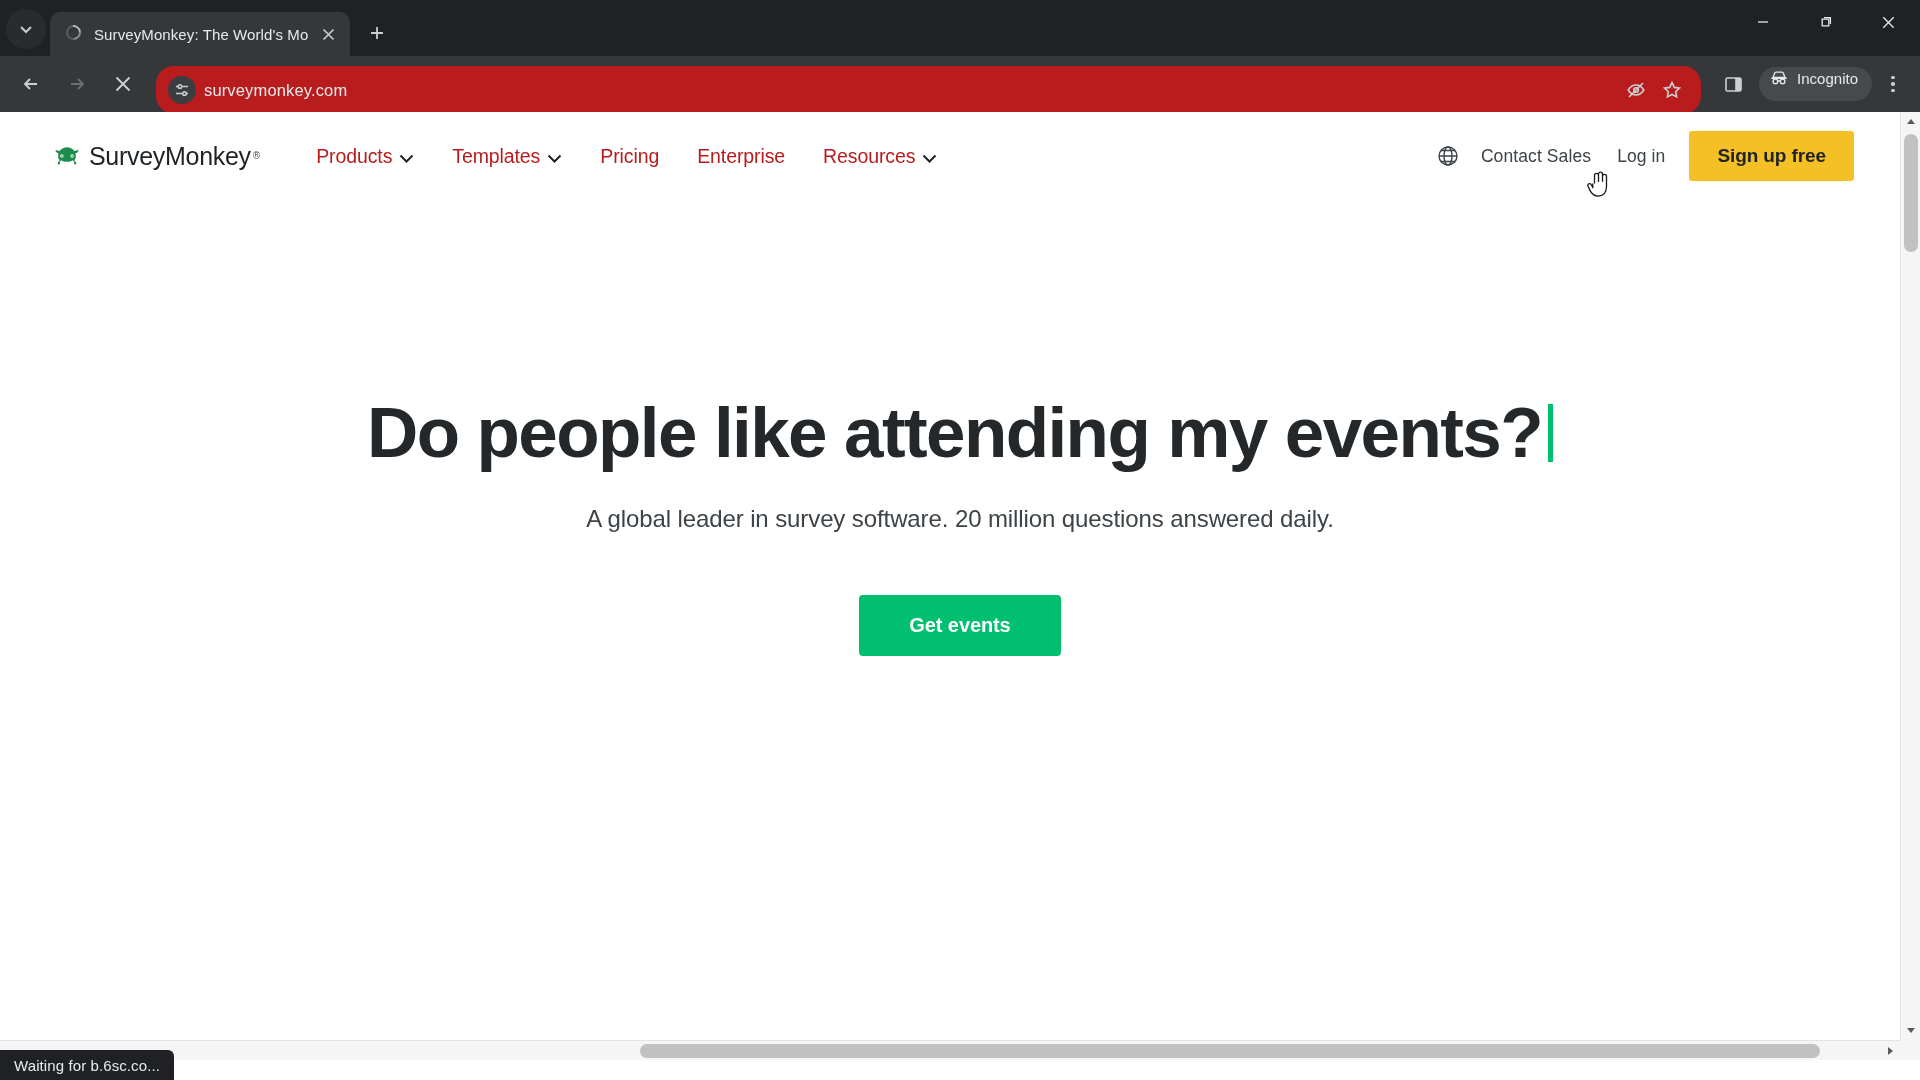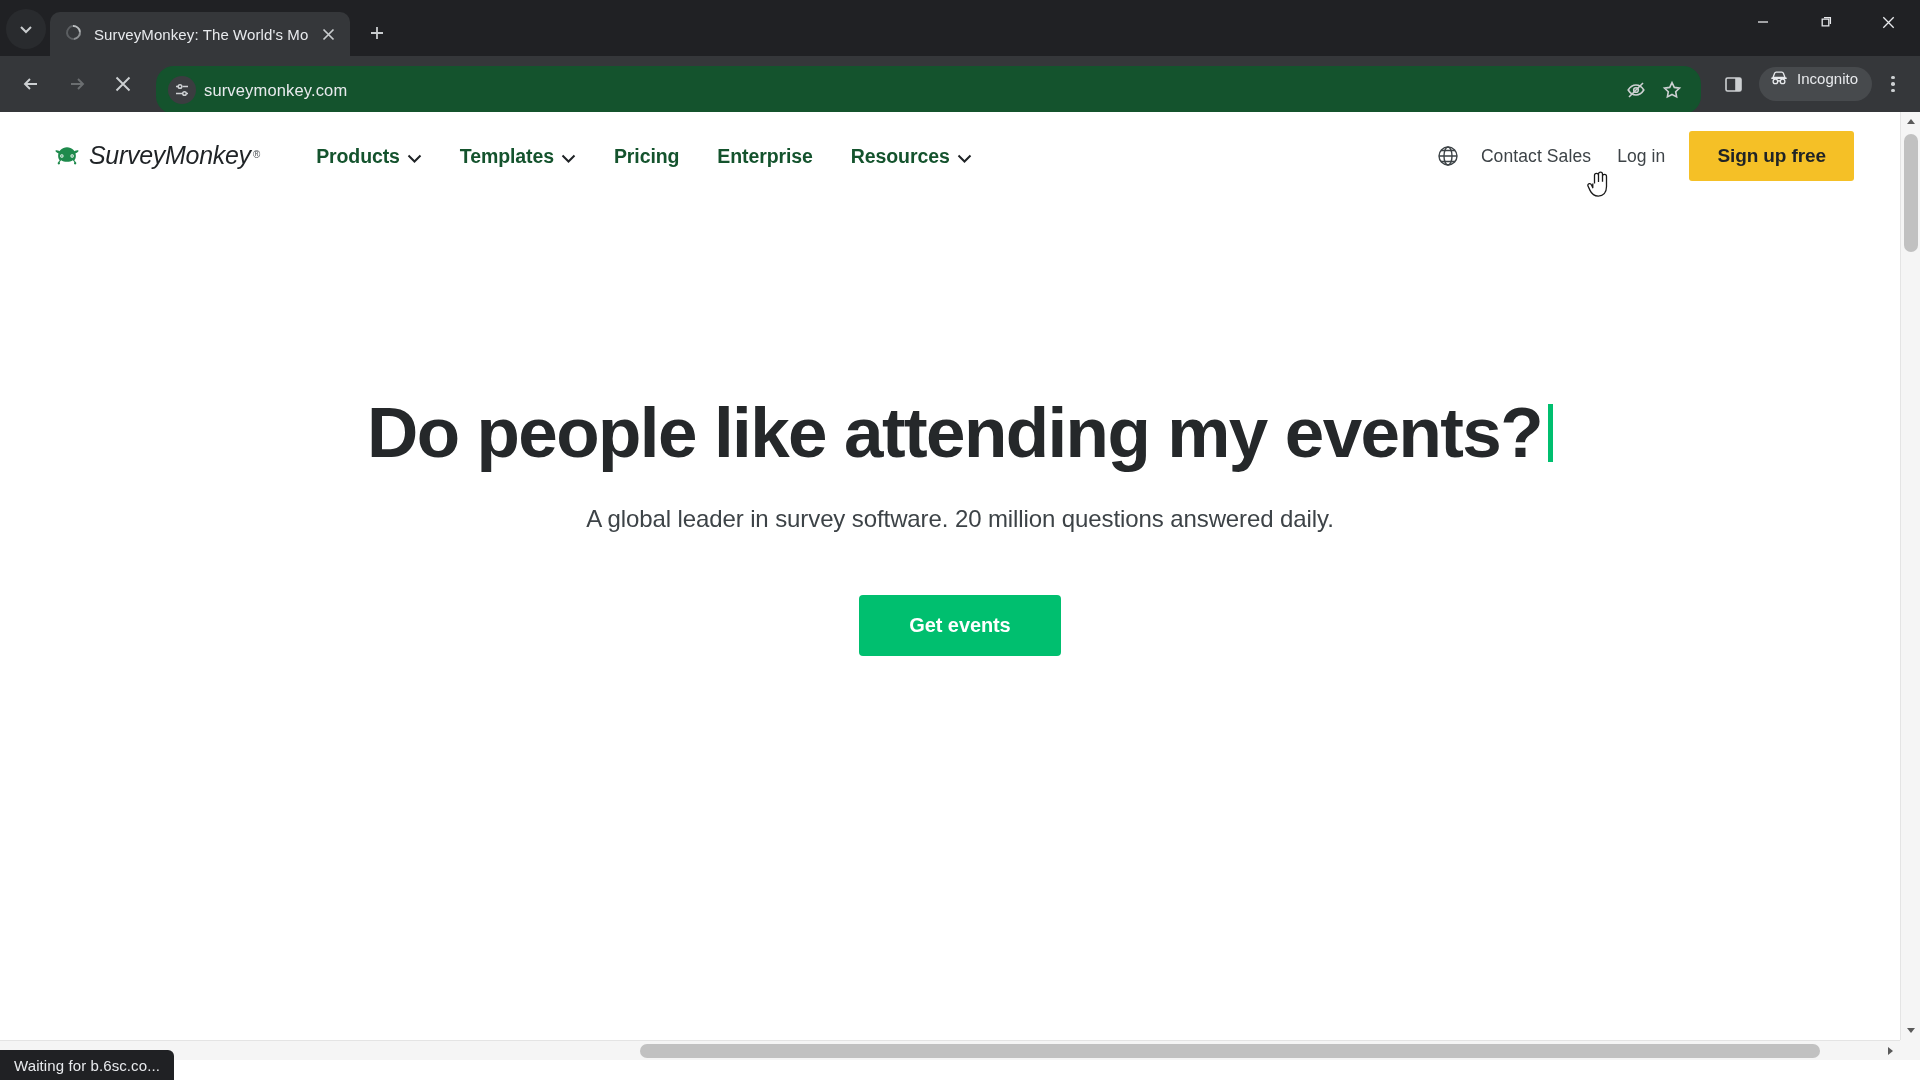--- a/index.html
+++ b/index.html
@@ -74,21 +74,21 @@
   }
   .nav-btn {
     width: 40px; height: 40px; margin: 0 3px; flex: none;
     border-radius: 50%; display: flex; align-items: center; justify-content: center;
   }
   .nav-btn svg { stroke: #cdd0d2; stroke-width: 1.9; fill: none; }
   .nav-btn.disabled svg { stroke: #6b6e70; }
 
   .omnibox {
     flex: 1; height: 48px; margin: 12px 8px 0 10px;
-    background: #14532d; border-radius: 18px;
+    background: #b91c1c; border-radius: 18px;
     display: flex; align-items: center; padding: 0 12px;
   }
   .omnibox-icon {
     width: 28px; height: 28px; flex: none; margin-right: 8px;
     border-radius: 50%; background: #3b3d40;
     display: flex; align-items: center; justify-content: center;
   }
   .omnibox-icon svg { stroke: #cdd0d2; stroke-width: 1.5; fill: none; }
   .omnibox-url {
     color: #e8eaed; font-size: 16.5px; letter-spacing: .15px;
@@ -131,33 +131,33 @@
   }
   .page {
     position: absolute; top: 0; left: 0;
     width: 1900px; height: 948px; background: #fff;
   }
 
   .sm-header {
     height: 88px; display: flex; align-items: center;
     padding: 0 46px 0 52px;
   }
-  .sm-logo { display: flex; align-items: flex-start; flex: none; margin-right: 56px; font-style: italic; }
+  .sm-logo { display: flex; align-items: flex-end; flex: none; margin-right: 56px; }
   .sm-logo-mark { width: 30px; height: 26px; margin-right: 7px; }
   .sm-logo-text {
     font-size: 25px; color: #1f2326; font-weight: 400;
     letter-spacing: -.3px; line-height: 1;
     font-family: "Liberation Sans", sans-serif;
   }
   .sm-logo-tm { font-size: 10px; color: #4a4f54; vertical-align: super; margin-left: 2px; }
 
   .sm-nav { display: flex; align-items: center; gap: 38px; }
   .sm-nav-item {
     display: flex; align-items: center; gap: 7px;
-    font-size: 19.5px; font-weight: bold; color: #14532d;
+    font-size: 19.5px; font-weight: normal; color: #b91c1c;
     letter-spacing: -.1px;
   }
   .chev { display: block; }
   .chev svg { stroke: #1f2326; stroke-width: 2; fill: none; }
 
   .sm-right { margin-left: auto; display: flex; align-items: center; gap: 0; }
   .globe-btn { width: 38px; height: 38px; display: flex; align-items: center; justify-content: center; margin-right: 14px; }
   .globe-btn svg { stroke: #3d4347; stroke-width: 1.4; fill: none; }
   .sm-link {
     font-size: 17.5px; color: #3d4347; margin-right: 26px;

